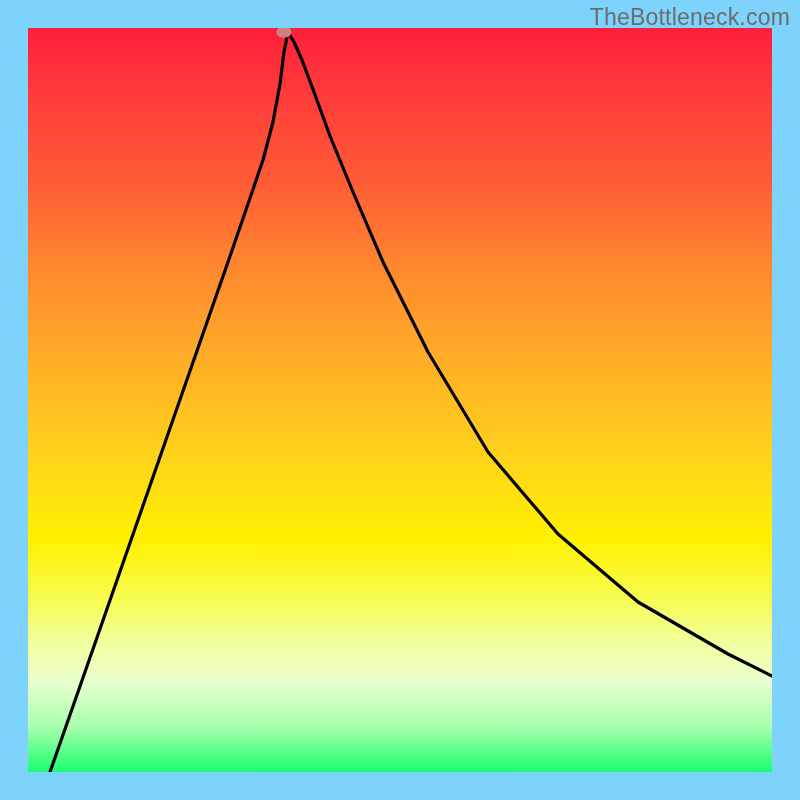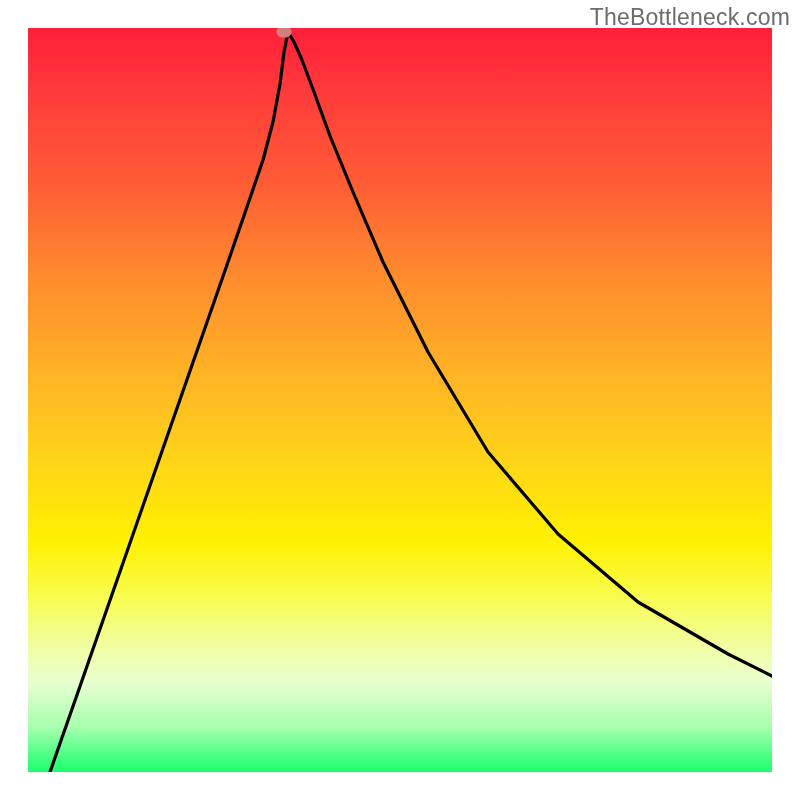--- a/index.html
+++ b/index.html
@@ -7,21 +7,21 @@
     padding: 0;
     width: 800px;
     height: 800px;
     background: #000;
     overflow: hidden;
     font-family: Arial, Helvetica, sans-serif;
   }
   .frame {
     position: absolute;
     inset: 0;
-    background: #ffffff;
+    background: #7dd3fc;
   }
   .plot {
     position: absolute;
     left: 28px;
     top: 28px;
     width: 744px;
     height: 744px;
     overflow: hidden;
   }
   .gradient {

